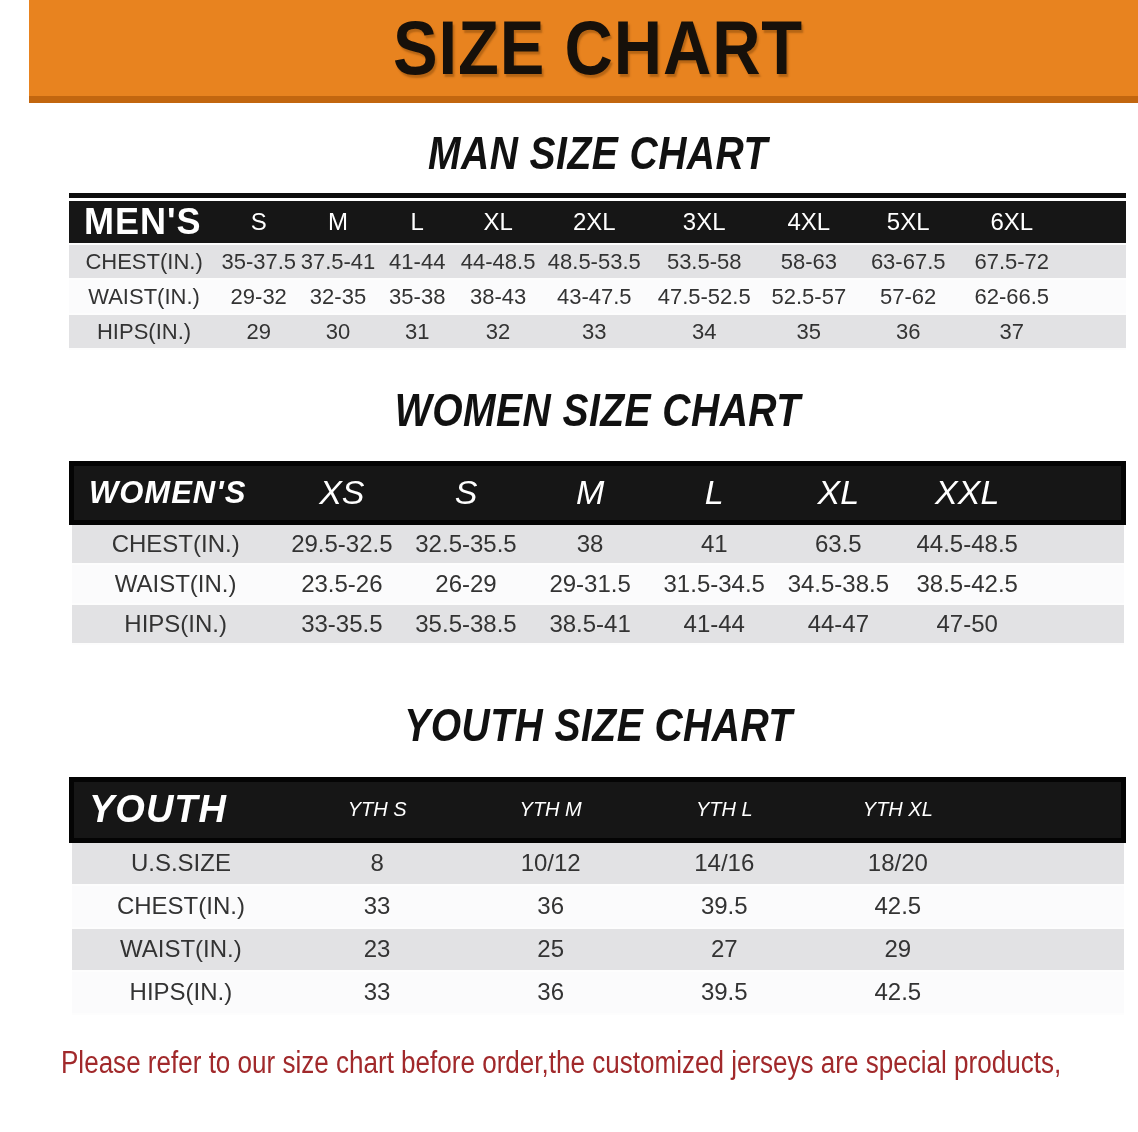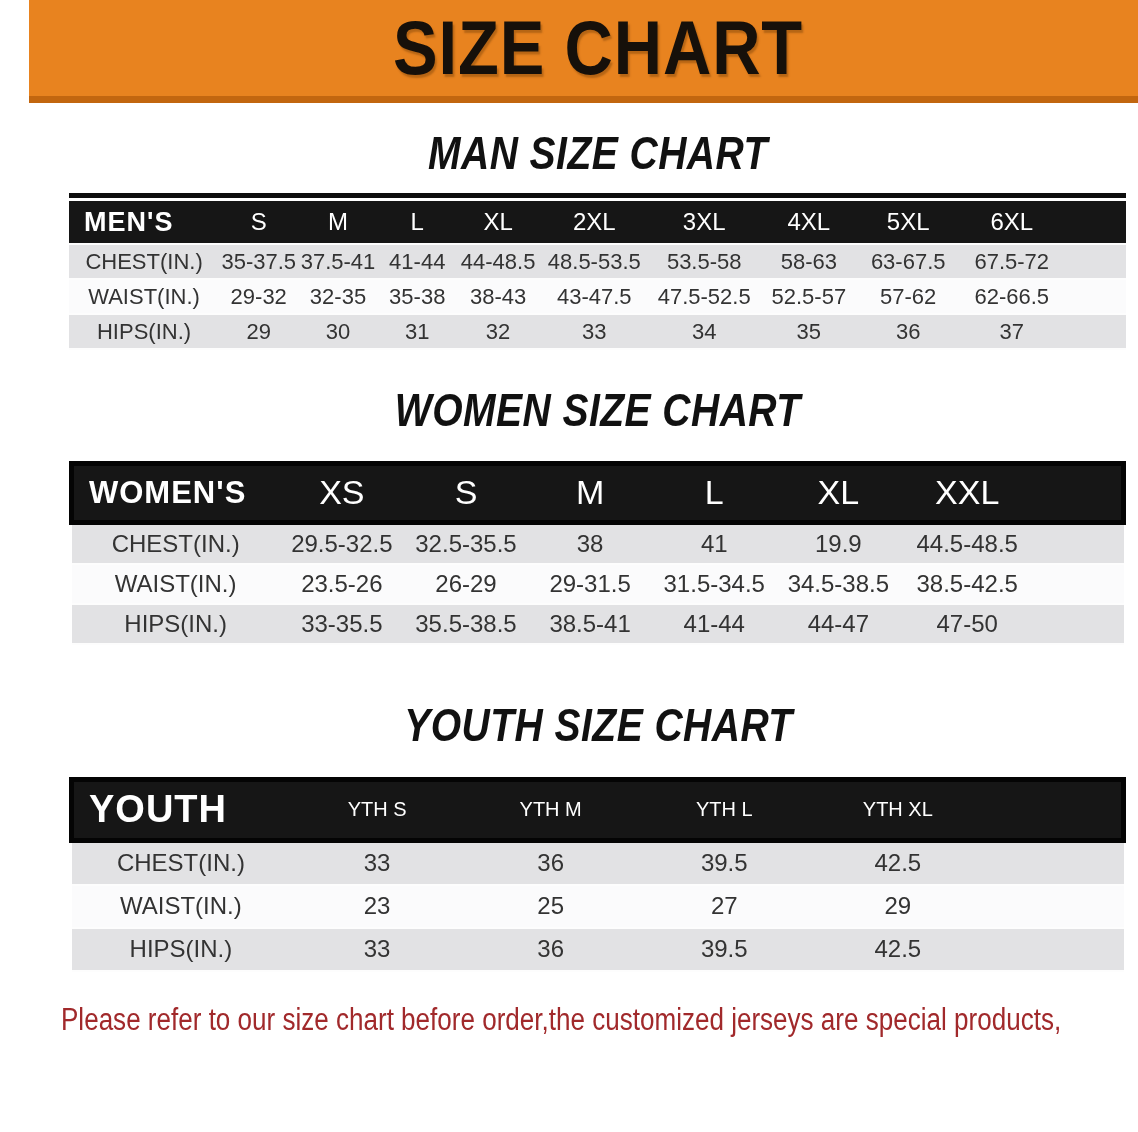--- a/index.html
+++ b/index.html
@@ -91,27 +91,28 @@
   }
   table.size-table th.corner {
     text-align: left;
     padding-left: 15px;
     font-weight: bold;
     letter-spacing: 1px;
   }
 
   
   .t-men th { height: 42px; font-size: 24px; font-weight: bold; }
-  .t-men th.corner { font-size: 27px; }
+  .t-men th.corner { font-size: 36px; }
 
   
   .t-women th, .t-youth th {
     border-top: 5px solid #040404;
     border-bottom: 5px solid #040404;
     background: #1b1b1b;
+    font-style: italic;
   }
   .t-women th:first-child, .t-youth th:first-child { border-left: 5px solid #040404; }
   .t-women th:last-child,  .t-youth th:last-child  { border-right: 5px solid #040404; }
   .t-women th { height: 54px; font-size: 34px; }
   .t-women th.corner { font-size: 31px; }
   .t-youth th { height: 56px; font-size: 20px; }
   .t-youth th.corner { font-size: 38px; }
 
   table.size-table td {
     text-align: center;
@@ -257,21 +258,21 @@
             <th></th>
           </tr>
         </thead>
         <tbody>
           <tr>
             <td>CHEST(IN.)</td>
             <td>29.5-32.5</td>
             <td>32.5-35.5</td>
             <td>38</td>
             <td>41</td>
-            <td>19.9</td>
+            <td>63.5</td>
             <td>44.5-48.5</td>
             <td></td>
           </tr>
           <tr>
             <td>WAIST(IN.)</td>
             <td>23.5-26</td>
             <td>26-29</td>
             <td>29-31.5</td>
             <td>31.5-34.5</td>
             <td>34.5-38.5</td>
@@ -310,20 +311,28 @@
             <th class="corner">YOUTH</th>
             <th>YTH S</th>
             <th>YTH M</th>
             <th>YTH L</th>
             <th>YTH XL</th>
             <th></th>
           </tr>
         </thead>
         <tbody>
           <tr>
+            <td>U.S.SIZE</td>
+            <td>8</td>
+            <td>10/12</td>
+            <td>14/16</td>
+            <td>18/20</td>
+            <td></td>
+          </tr>
+          <tr>
             <td>CHEST(IN.)</td>
             <td>33</td>
             <td>36</td>
             <td>39.5</td>
             <td>42.5</td>
             <td></td>
           </tr>
           <tr>
             <td>WAIST(IN.)</td>
             <td>23</td>

